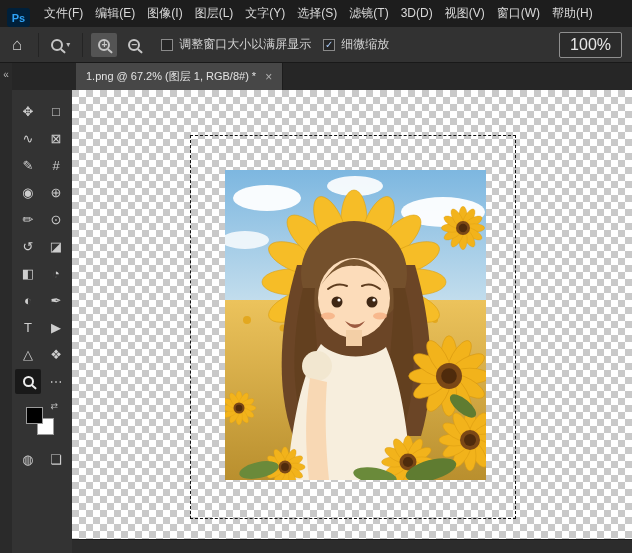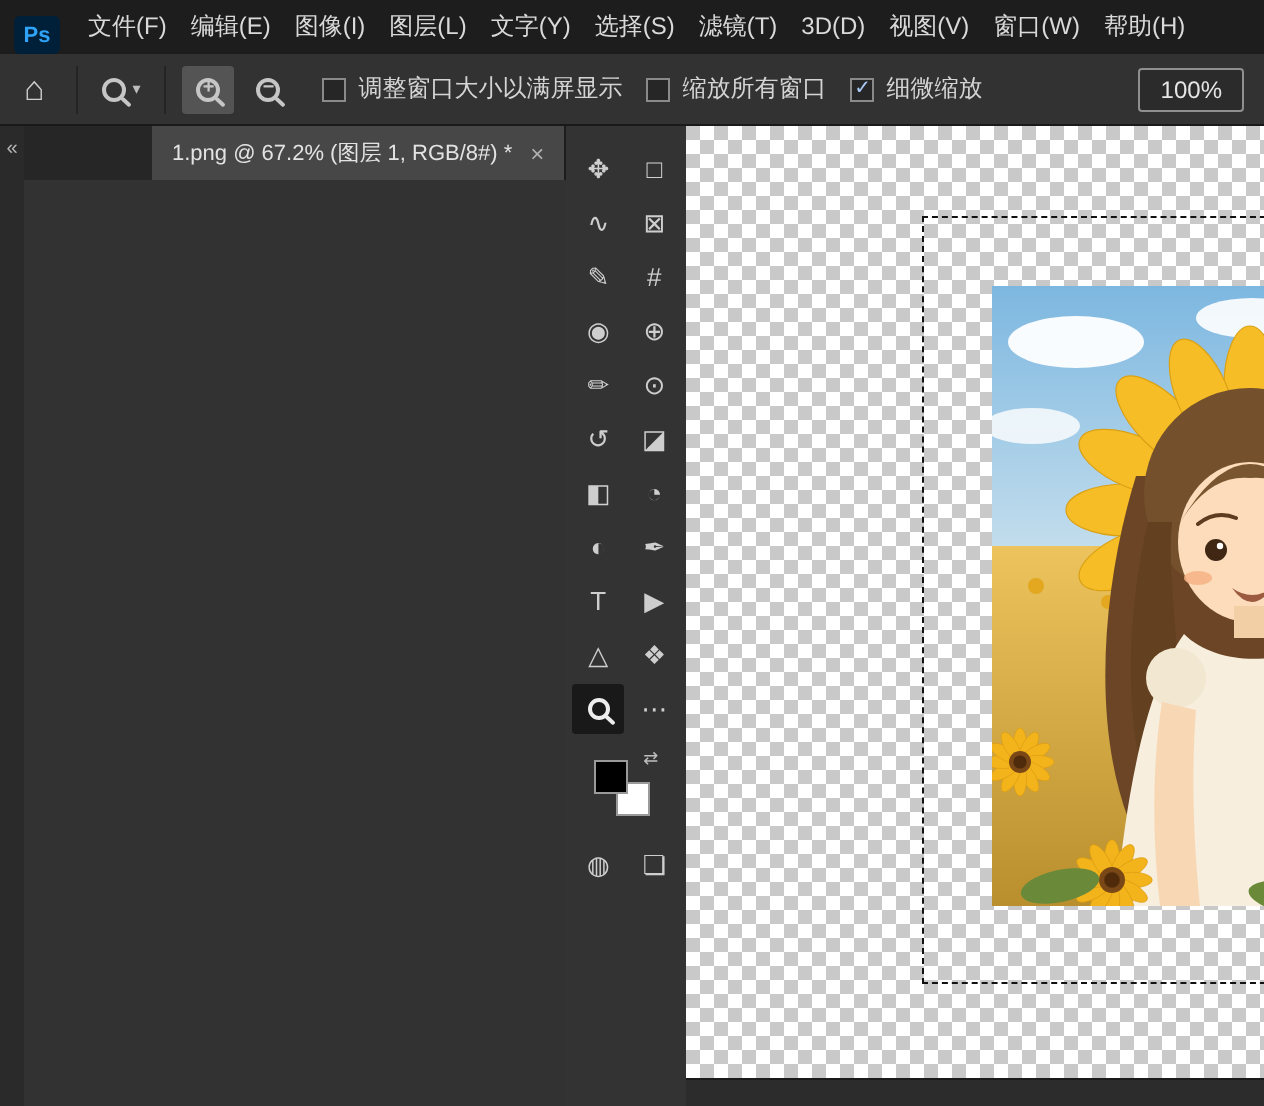--- a/index.html
+++ b/index.html
@@ -25,26 +25,26 @@
                font-weight: bold; color: #c6c6c6; line-height: 1; }
   .tool-preset { display: flex; align-items: center; gap: 3px; padding: 4px 6px; border-radius: 2px; }
   .caret { font-size: 8px; color: #bdbdbd; }
   .opt-btn { display: flex; align-items: center; justify-content: center; width: 26px; height: 24px; border-radius: 2px; margin: 0 2px; }
   .opt-btn.active { background: #545454; }
   .cb-group { display: flex; align-items: center; margin-left: 12px; }
   .cb-box { width: 12px; height: 12px; border: 1px solid #8a8a8a; background: #262626; margin-right: 6px;
             display: flex; align-items: center; justify-content: center; font-size: 10px; color: #a9c9f5; line-height: 1; }
   .cb-label { font-size: 12px; color: #d4d4d4; white-space: nowrap; }
   .zoom-level-btn { margin-left: auto; margin-right: 10px; border: 1px solid #8f8f8f; background: #2b2b2b; color: #e6e6e6;
-                    font-size: 12px; padding: 3px 10px; border-radius: 2px; }
+                    font-size: 16px; padding: 3px 10px; border-radius: 2px; }
 
   
   .main { display: flex; height: 490px; }
   .collapse-strip { width: 12px; background: #2a2a2a; color: #b5b5b5; font-size: 10px; text-align: center; padding-top: 6px; }
-  .center { flex: 1; display: flex; flex-direction: row; min-width: 0; }
+  .center { flex: 1; display: flex; flex-direction: column; min-width: 0; }
 
   
   .tab-bar { height: 27px; background: #262626; display: flex; align-items: stretch; }
   .doc-tab { margin-left: 64px; background: #474747; color: #e3e3e3; font-size: 11px; display: flex; align-items: center;
              padding: 0 10px; gap: 9px; border-right: 1px solid #1c1c1c; }
   .tab-close { color: #b0b0b0; font-size: 12px; }
 
   
   .body-row { flex: 1; display: flex; min-height: 0; }
   .toolbar { width: 60px; background: #333333; display: flex; flex-direction: column; align-items: center; padding-top: 8px; }
@@ -98,24 +98,20 @@
       </span>
   </div>
   <div class="opt-btn">
     <span class="mag">
         <span class="sign">−</span>
       </span>
   </div>
   <div class="cb-group">
     <span class="cb-box"></span>
     <span class="cb-label">调整窗口大小以满屏显示</span>
-  </div>
-  <div class="cb-group">
-    <span class="cb-box"></span>
-    <span class="cb-label">缩放所有窗口</span>
   </div>
   <div class="cb-group">
     <span class="cb-box">✓</span>
     <span class="cb-label">细微缩放</span>
   </div>
   <button class="zoom-level-btn">100%</button>
 </div>
 
 <div class="main">
 

